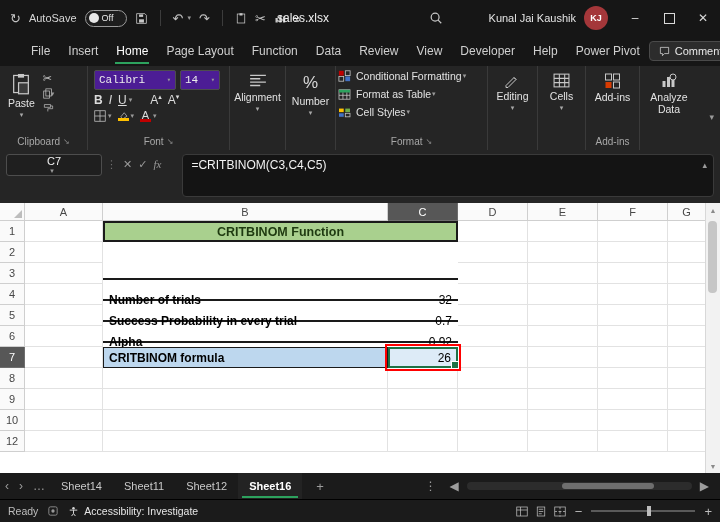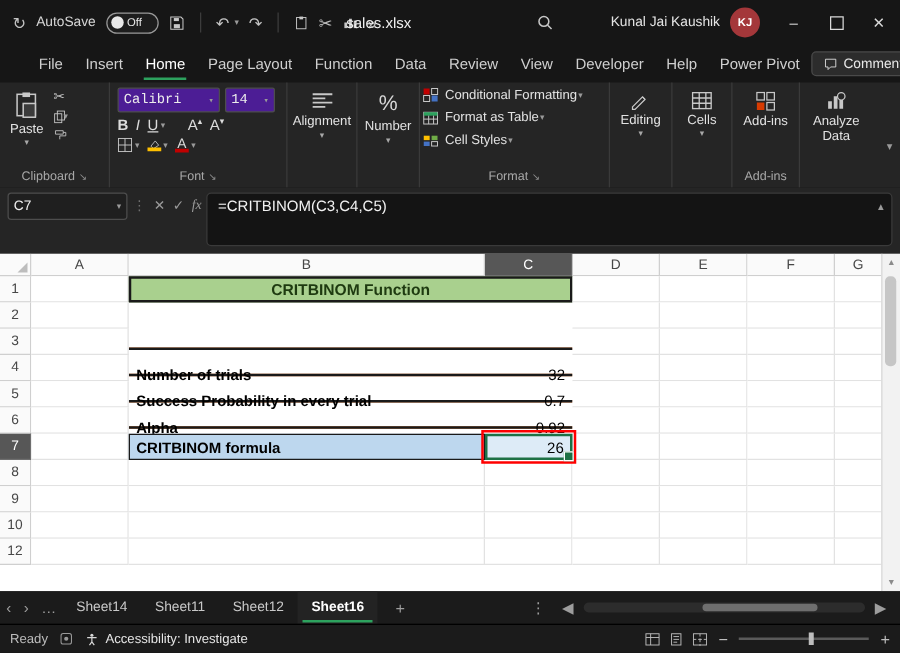--- a/index.html
+++ b/index.html
@@ -45,24 +45,24 @@
   .ital{font-style:italic;}
   .unders{text-decoration:underline;}
   .redbar{display:inline-block;width:11px;height:3px;background:#C00000;margin-top:-2px;}
   .goldbar{display:inline-block;width:11px;height:3px;background:#FFC000;margin-top:-2px;}
   .abtn{display:flex;flex-direction:column;align-items:center;line-height:1;}
   .styrow{display:flex;align-items:center;gap:5px;font-size:10.5px;color:#e2e2e2;padding:2px 2px;}
   .stycol{display:flex;flex-direction:column;gap:2px;padding-top:2px;}
   .ribbon-collapse{position:absolute;right:6px;top:46px;color:#9a9a9a;font-size:9px;}
   
   .formulabar{position:absolute;top:150px;left:0;width:720px;height:53px;background:#252525;display:flex;align-items:flex-start;padding:4px 6px;box-sizing:border-box;gap:4px;}
-  .namebox{width:86px;height:20px;background:#1f1f1f;border:1px solid #4d4d4d;border-radius:3px;display:flex;align-items:center;color:#f0f0f0;font-size:11px;padding:0 4px;justify-content:space-between;}
+  .namebox{width:86px;height:20px;background:#1f1f1f;border:1px solid #4d4d4d;border-radius:3px;display:flex;align-items:center;color:#f0f0f0;font-size:11px;padding:0 4px;justify-content:space-between;flex-direction:column;}
   .fx-cluster{display:flex;align-items:center;gap:6px;color:#9a9a9a;font-size:11px;height:20px;}
   .fxit{font-style:italic;font-family:"Liberation Serif",serif;}
-  .finput{flex:1;height:43px;background:#141414;border:1px solid #3a3a3a;border-radius:4px;color:#f2f2f2;font-size:12px;padding:3px 8px;box-sizing:border-box;position:relative;}
+  .finput{flex:1;height:43px;background:#141414;border:1px solid #3a3a3a;border-radius:4px;color:#f2f2f2;font-size:12px;padding:3px 8px;box-sizing:border-box;position:relative;margin-left:17px;}
   .fb-collapse{position:absolute;right:6px;top:5px;color:#9a9a9a;font-size:9px;}
   
   .grid{position:absolute;top:203px;left:0;width:720px;height:270px;background:#fff;overflow:hidden;}
   .grow{display:flex;height:21px;}
   .hrow{display:flex;height:18px;}
   .cell{box-sizing:border-box;border-right:1px solid #E2E2E2;border-bottom:1px solid #E2E2E2;font-size:12px;color:#000;display:flex;align-items:center;background:#fff;}
   .hd{background:#FAFAFA;justify-content:center;color:#474747;font-size:11px;border-color:#CFCFCF;}
   .rh{width:25px;}
   .sel{background:#575757 !important;color:#fff !important;border-color:#6e6e6e !important;}
   .c-a{width:78px}.c-b{width:285px}.c-c{width:70px}.c-d{width:70px}.c-e{width:70px}.c-f{width:70px}.c-g{width:38px}

